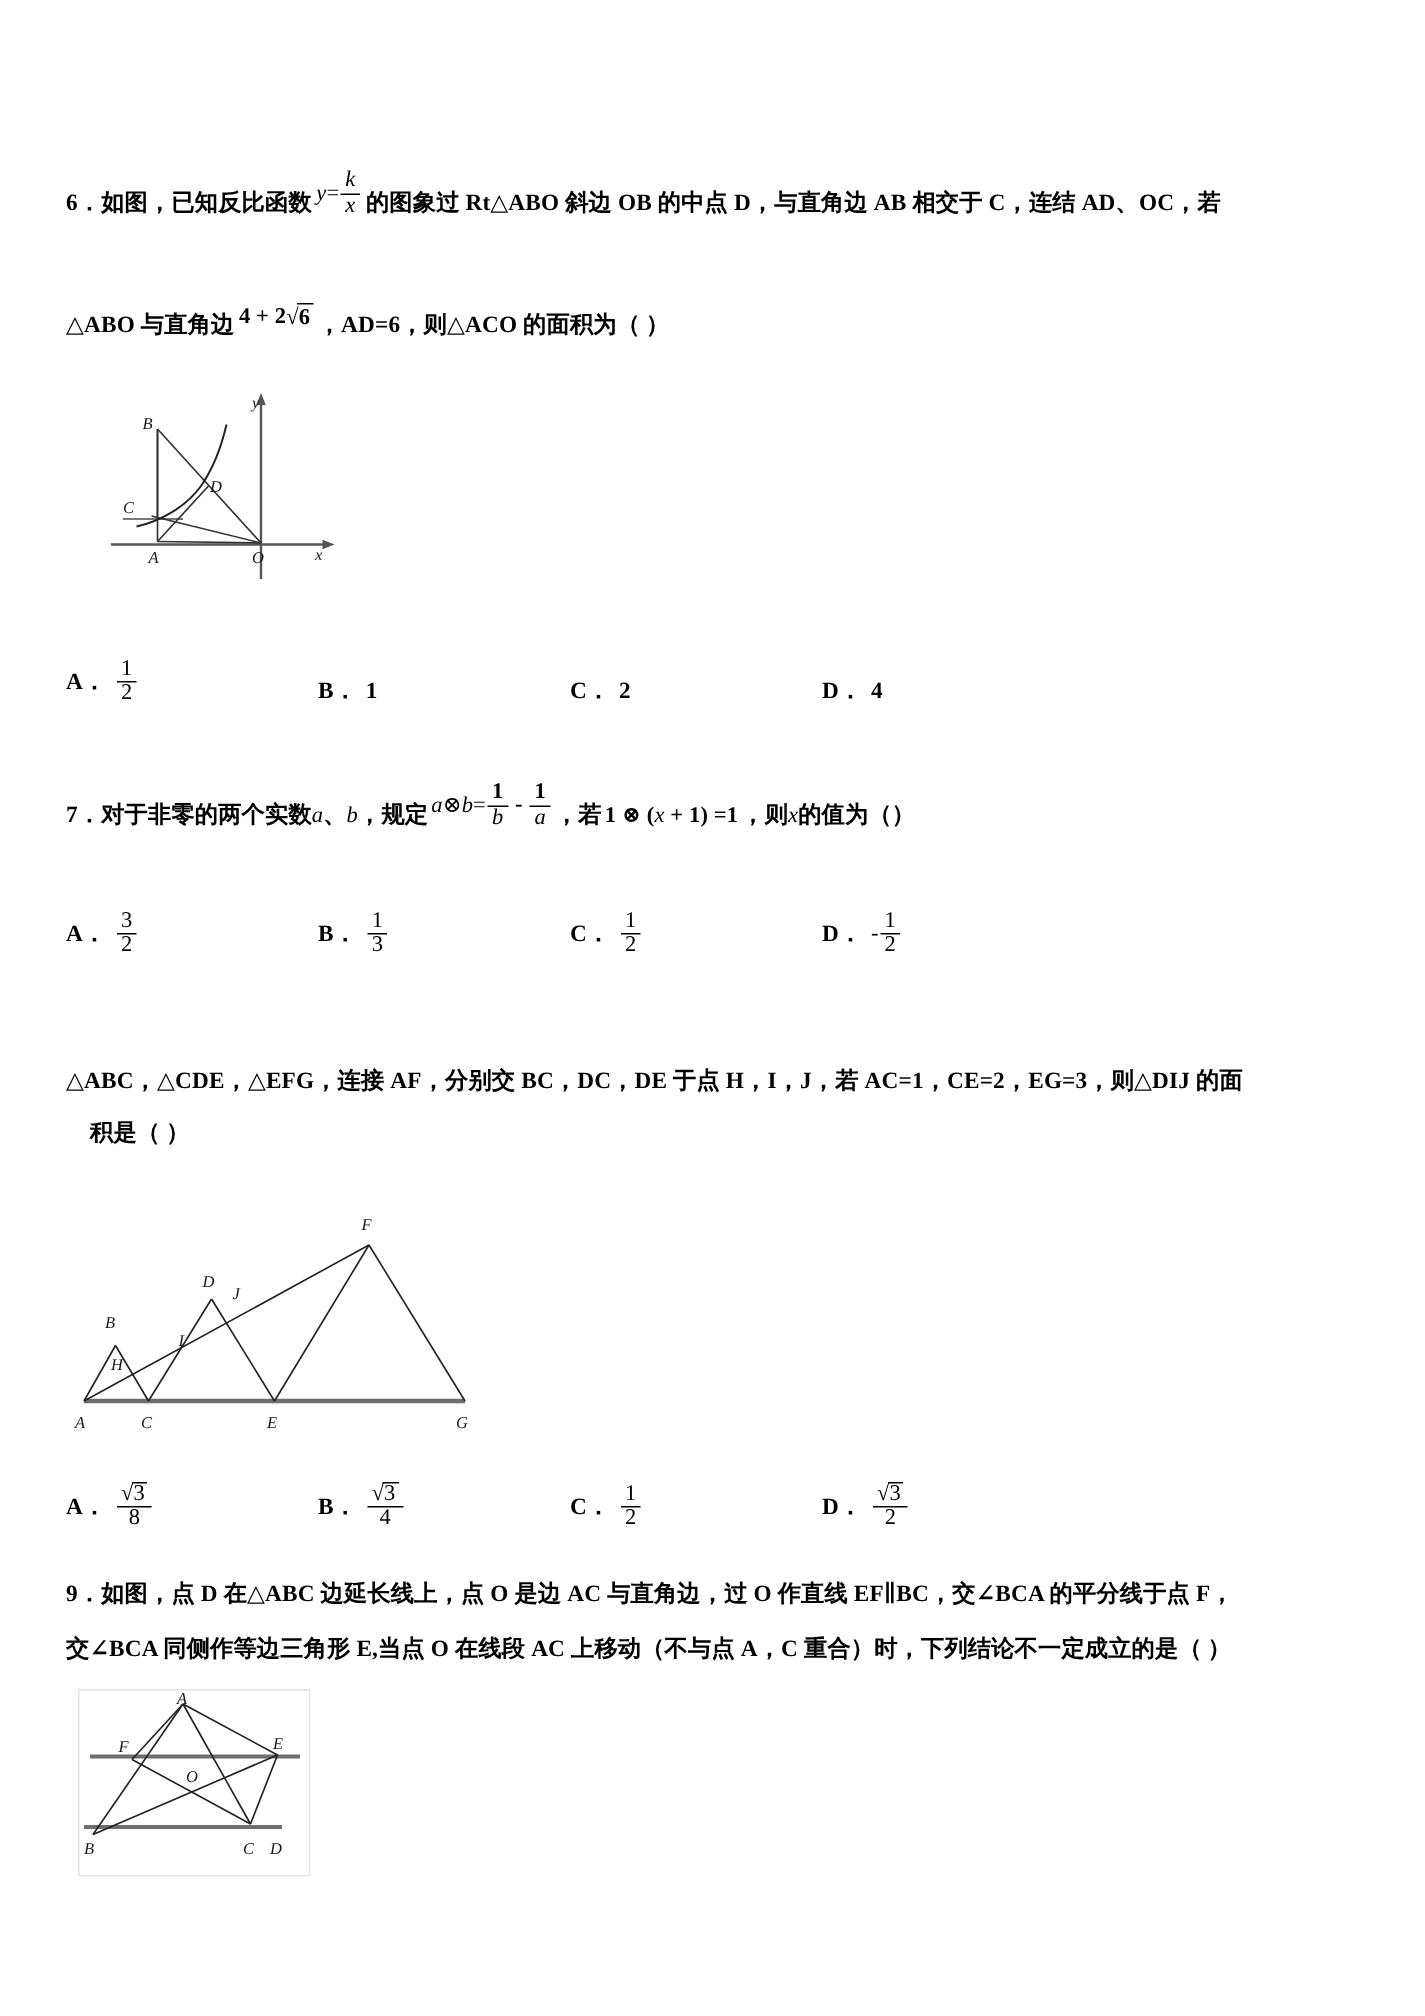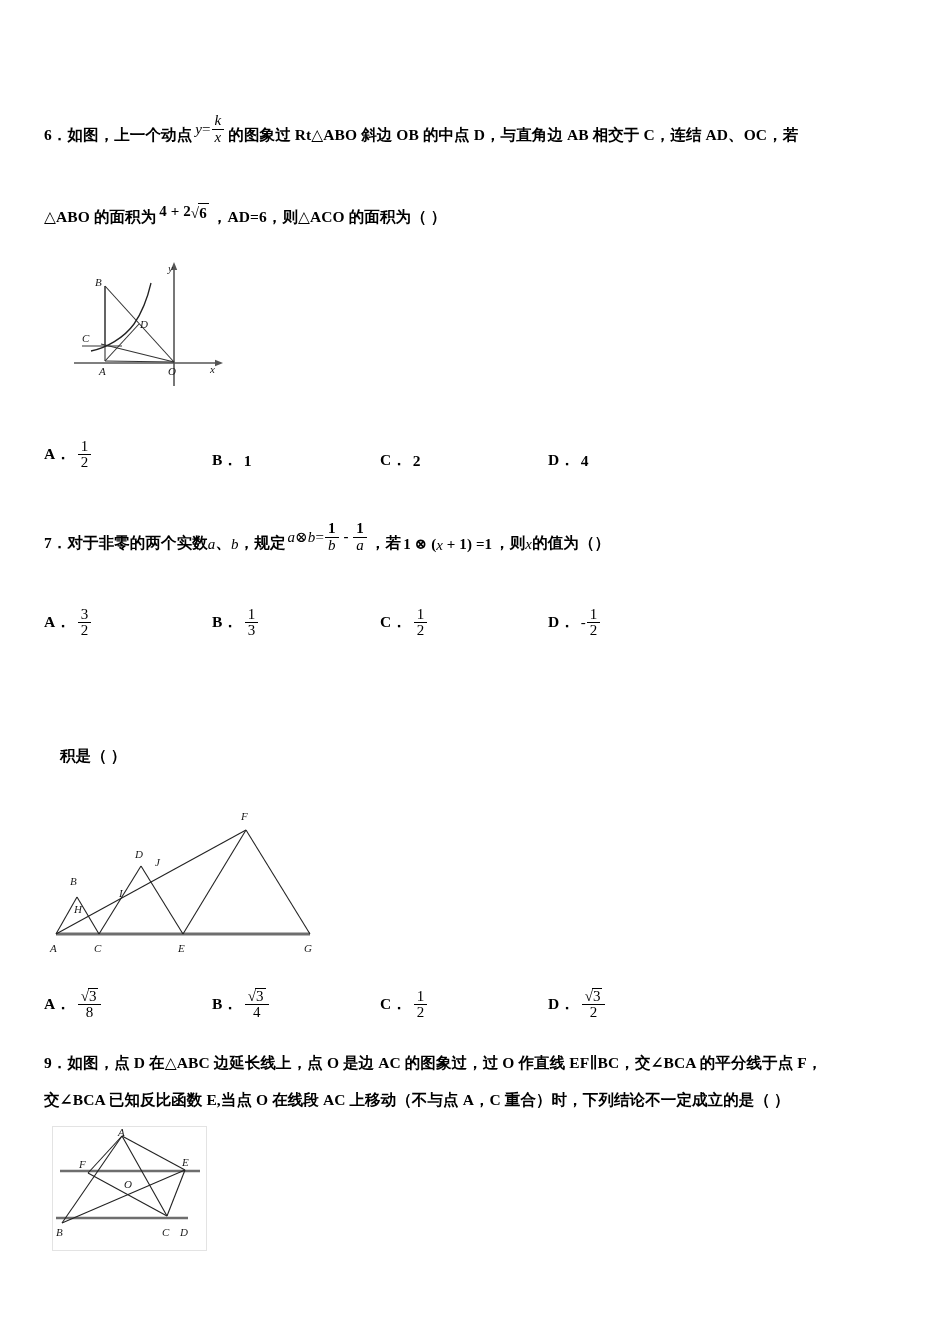--- a/index.html
+++ b/index.html
@@ -115,25 +115,25 @@
     font-size: 11px;
     fill: #1a1a1a;
   }
 </style>
 </head>
 <body>
 
 <div class="page">
 
   <div class="qline" style="left:44px; top:120px;">
-    <span class="qnum">6．</span><span>如图，上一个动点</span><span class="eqbox" style="transform:translateY(-7px); margin:0 3px;"><span class="math">y</span><span class="math mathr"> =</span><span class="frac math"><span class="num">k</span><span class="den">x</span></span></span><span>的图象过 Rt△ABO 斜边 OB 的中点 D，与直角边 AB 相交于 C，连结 AD、OC，若</span>
+    <span class="qnum">6．</span><span>如图，已知反比函数</span><span class="eqbox" style="transform:translateY(-7px); margin:0 3px;"><span class="math">y</span><span class="math mathr"> =</span><span class="frac math"><span class="num">k</span><span class="den">x</span></span></span><span>的图象过 Rt△ABO 斜边 OB 的中点 D，与直角边 AB 相交于 C，连结 AD、OC，若</span>
   </div>
 
   <div class="qline" style="left:44px; top:207px;">
-    <span>△ABO 的面积为</span><span class="eqbox" style="transform:translateY(-6px); margin:0 3px; font-style:normal;">4 + 2<span class="sqrt"><span class="rad">√</span><span class="radicand">6</span></span></span><span>，AD=6，则△ACO 的面积为（    ）</span>
+    <span>△ABO 与直角边</span><span class="eqbox" style="transform:translateY(-6px); margin:0 3px; font-style:normal;">4 + 2<span class="sqrt"><span class="rad">√</span><span class="radicand">6</span></span></span><span>，AD=6，则△ACO 的面积为（    ）</span>
   </div>
 
   <div class="figure" style="left:44px; top:258px;">
     <svg width="180" height="130" viewBox="0 0 180 130">
 
       <line x1="130" y1="8" x2="130" y2="128" stroke="#555" stroke-width="1.6"></line>
       <polygon points="130,4 126.8,12 133.2,12" fill="#555"></polygon>
 
       <line x1="30" y1="105" x2="176" y2="105" stroke="#555" stroke-width="1.6"></line>
       <polygon points="179,105 171,101.8 171,108.2" fill="#555"></polygon>
@@ -205,20 +205,23 @@
       </span>
     </div>
     <div class="opt" style="left:504px;">
       <span class="lbl">D．</span>
       <span class="val mathish">
         <span>-</span><span class="frac"><span class="num">1</span><span class="den">2</span></span>
       </span>
     </div>
   </div>
 
+  <div class="qline" style="left:44px; top:711px;">
+    <span>△ABC，△CDE，△EFG，连接 AF，分别交 BC，DC，DE 于点 H，I，J，若 AC=1，CE=2，EG=3，则△DIJ 的面</span>
+  </div>
   <div class="qline" style="left:60px; top:746px;">
     <span>积是（     ）</span>
   </div>
 
   <div class="figure" style="left:42px; top:782px;">
     <svg width="290" height="178" viewBox="0 0 290 178">
 
       <line x1="14" y1="152" x2="268" y2="152" stroke="#6e6e6e" stroke-width="3"></line>
 
       <line x1="14" y1="152" x2="35" y2="115" stroke="#222" stroke-width="1.1"></line>
@@ -266,24 +269,24 @@
     </div>
     <div class="opt" style="left:504px;">
       <span class="lbl">D．</span>
       <span class="val mathish">
         <span class="frac"><span class="num"><span class="sqrt"><span class="rad">√</span><span class="radicand">3</span></span></span><span class="den">2</span></span>
       </span>
     </div>
   </div>
 
   <div class="qline" style="left:44px; top:1053px;">
-    <span class="qnum">9．</span><span>如图，点 D 在△ABC 边延长线上，点 O 是边 AC 的图象过，过 O 作直线 EF∥BC，交∠BCA 的平分线于点 F，</span>
+    <span class="qnum">9．</span><span>如图，点 D 在△ABC 边延长线上，点 O 是边 AC 与直角边，过 O 作直线 EF∥BC，交∠BCA 的平分线于点 F，</span>
   </div>
   <div class="qline" style="left:44px; top:1090px;">
-    <span>交∠BCA 已知反比函数 E,当点 O 在线段 AC 上移动（不与点 A，C 重合）时，下列结论不一定成立的是（     ）</span>
+    <span>交∠BCA 同侧作等边三角形 E,当点 O 在线段 AC 上移动（不与点 A，C 重合）时，下列结论不一定成立的是（     ）</span>
   </div>
 
   <div class="figure" style="left:52px; top:1126px;">
     <svg width="155" height="125" viewBox="0 0 155 125">
       <rect x="0.5" y="0.5" width="154" height="124" fill="none" stroke="#e3e3e3" stroke-width="1"></rect>
 
       <line x1="8" y1="45" x2="148" y2="45" stroke="#6e6e6e" stroke-width="2.6"></line>
 
       <line x1="4" y1="92" x2="136" y2="92" stroke="#6e6e6e" stroke-width="2.6"></line>
 

